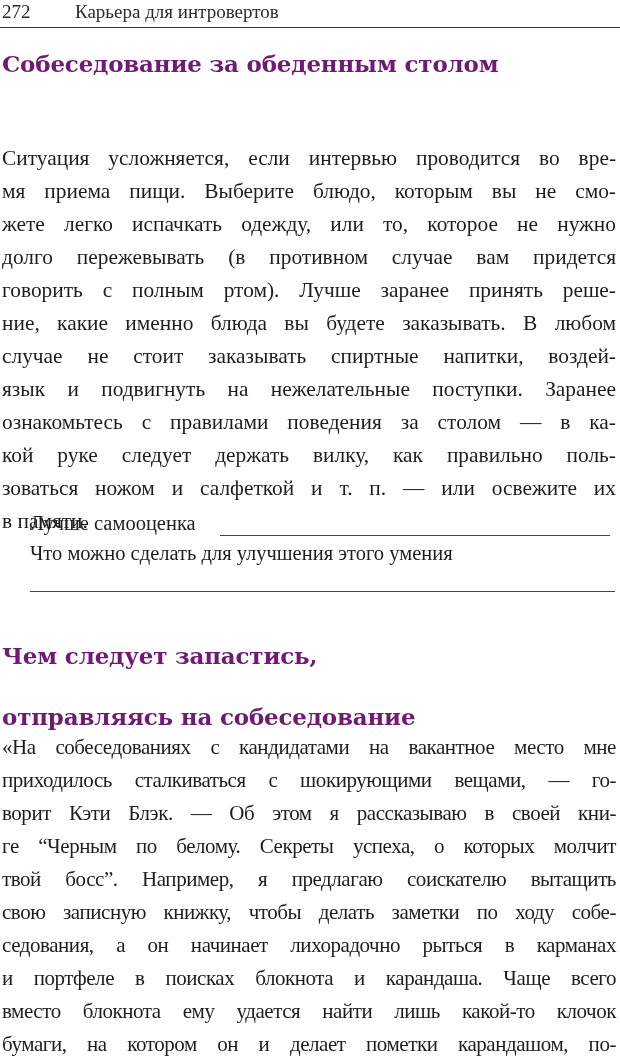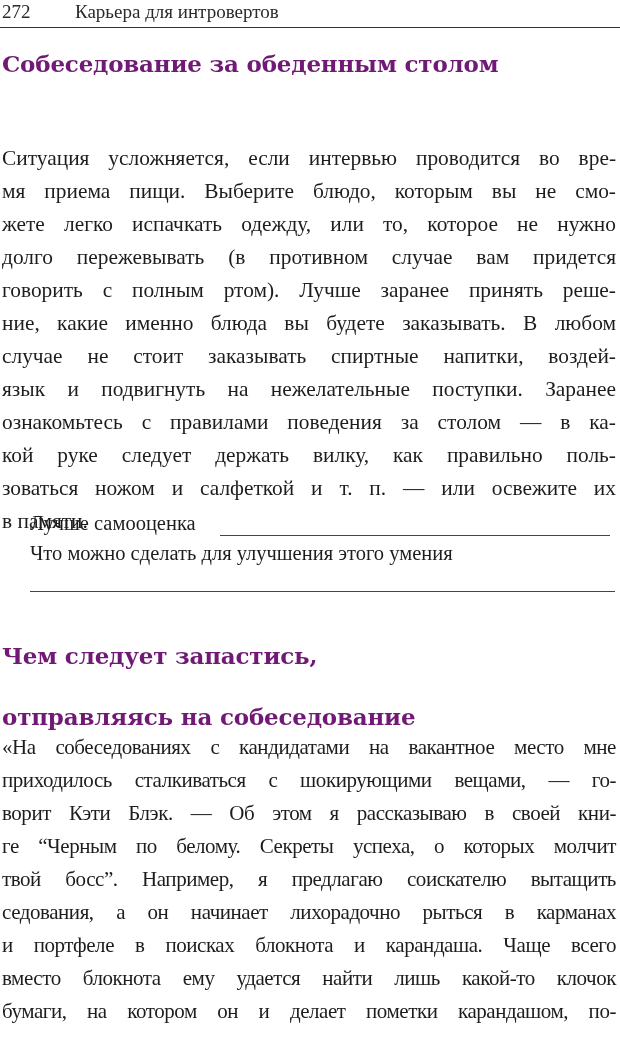--- a/index.html
+++ b/index.html
@@ -65,18 +65,19 @@
   <span style="display:block;">Чем следует запастись,</span>
   <span style="display:block;margin-top:25px;">отправляясь на собеседование</span>
 </h2>
 
 <div class="para condensed" style="top:731px;">
   <span class="ln">«На собеседованиях с кандидатами на вакантное место мне</span>
   <span class="ln">приходилось сталкиваться с шокирующими вещами, — го-</span>
   <span class="ln">ворит Кэти Блэк. — Об этом я рассказываю в своей кни-</span>
   <span class="ln">ге “Черным по белому. Секреты успеха, о которых молчит</span>
   <span class="ln">твой босс”. Например, я предлагаю соискателю вытащить</span>
+  <span class="ln">свою записную книжку, чтобы делать заметки по ходу собе-</span>
   <span class="ln">седования, а он начинает лихорадочно рыться в карманах</span>
   <span class="ln">и портфеле в поисках блокнота и карандаша. Чаще всего</span>
   <span class="ln">вместо блокнота ему удается найти лишь какой-то клочок</span>
   <span class="ln">бумаги, на котором он и делает пометки карандашом, по-</span>
 
 </div>
 
 </body></html>

